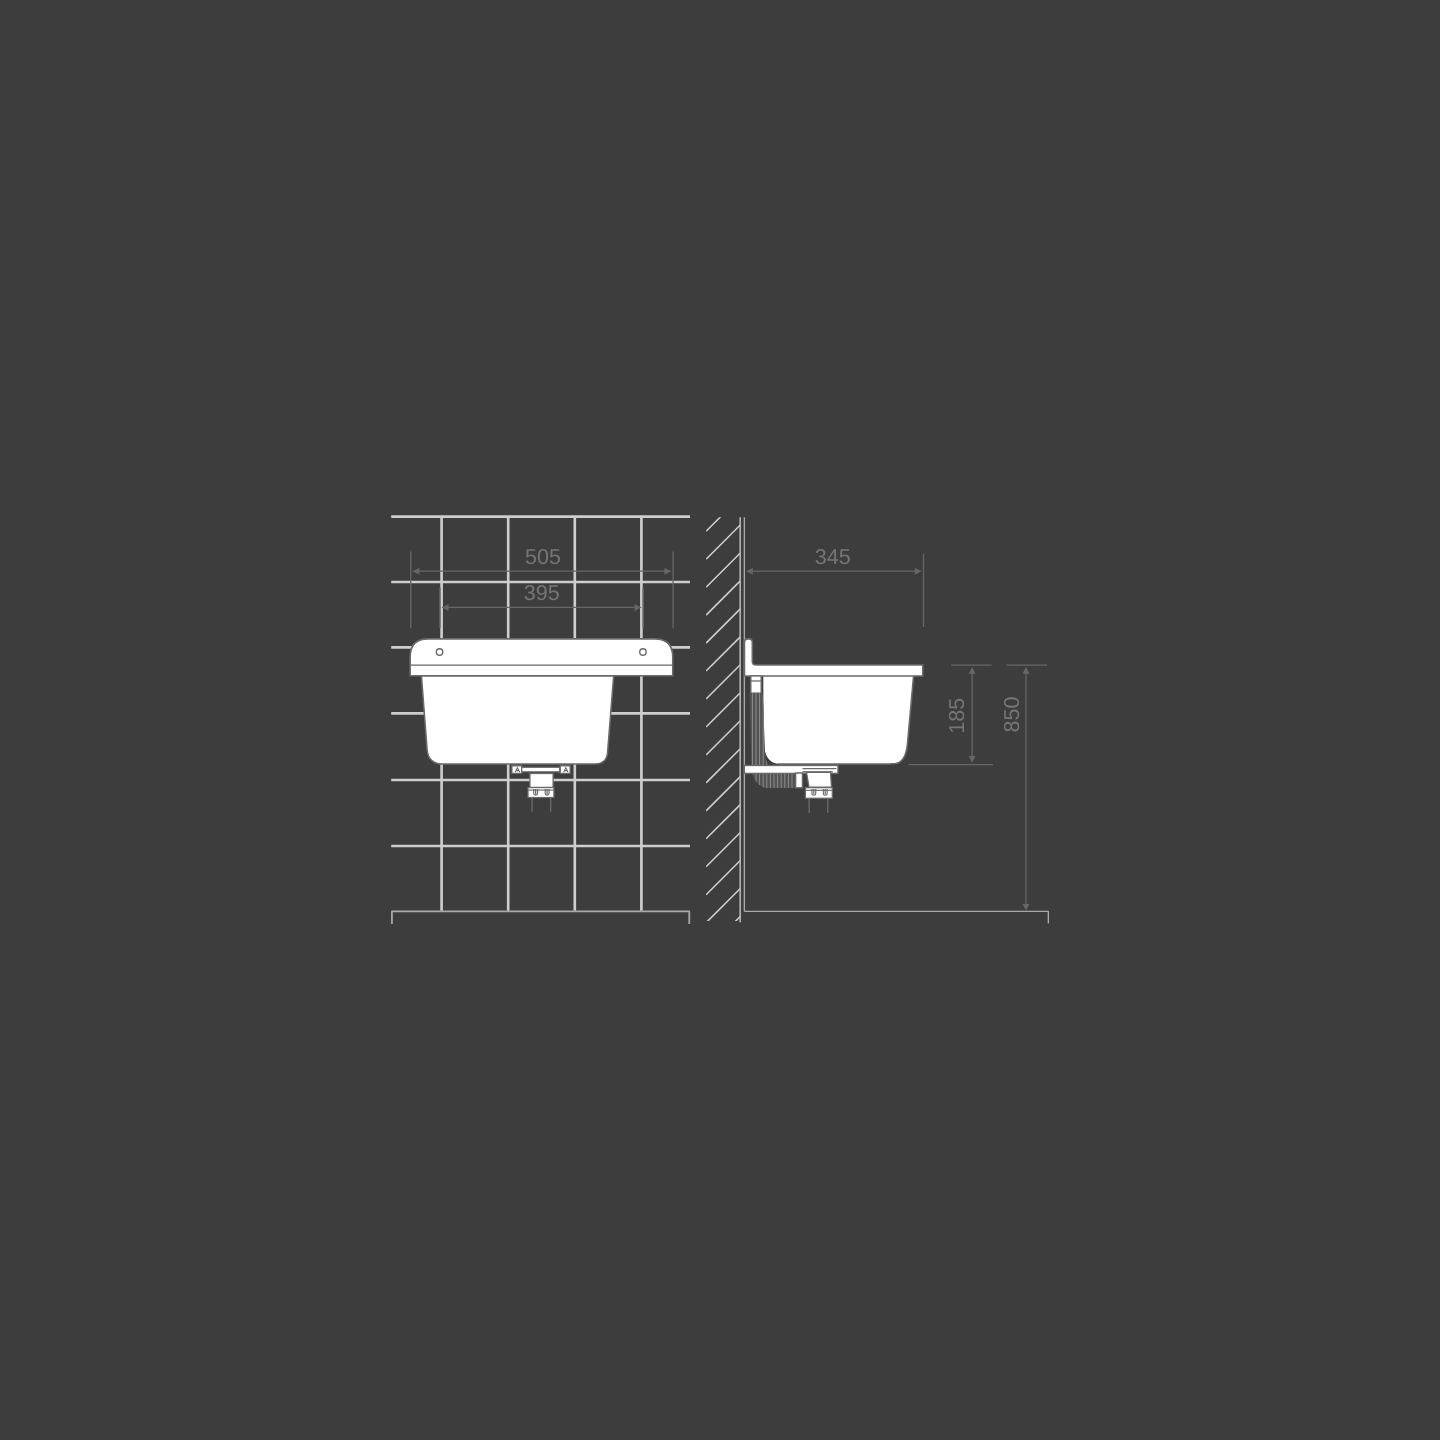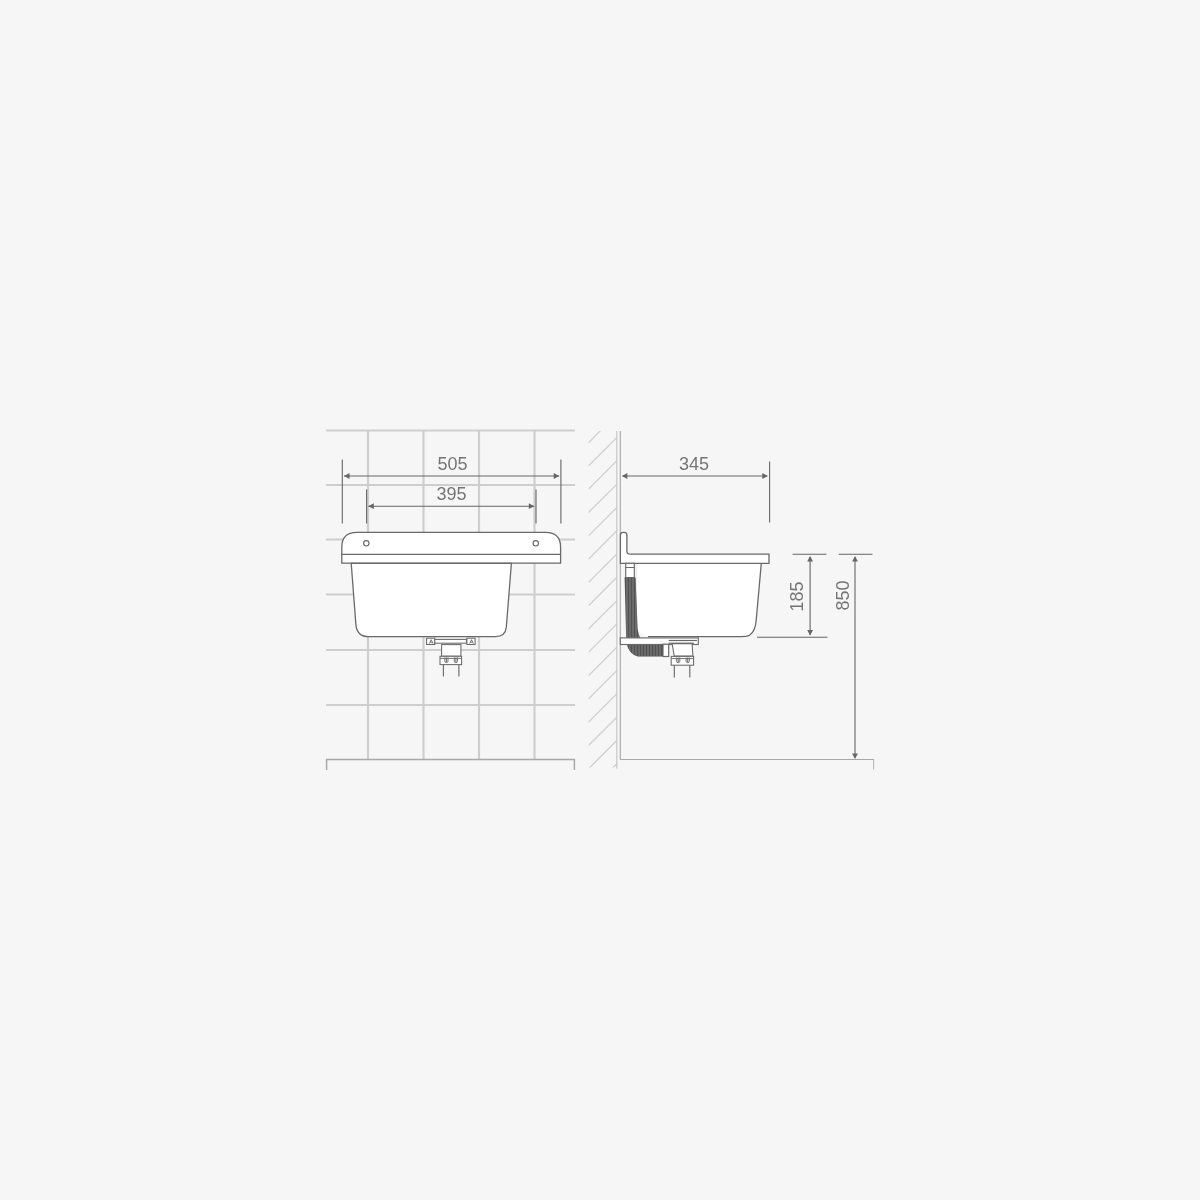--- a/index.html
+++ b/index.html
@@ -1,16 +1,16 @@
 <!DOCTYPE html>
 <html><head>
 <meta charset="utf-8">
 <style>
   html,body{margin:0;padding:0;background:#ffffff;}
-  .wrap{width:1200px;height:1200px;position:relative;overflow:hidden;background:#fef9c3;filter:grayscale(1);}
+  .wrap{width:1200px;height:1200px;position:relative;overflow:hidden;background:#b91c1c;filter:grayscale(1);}
   svg{display:block;}
   text{font-family:"Liberation Sans", sans-serif;fill:#757575;-webkit-font-smoothing:antialiased;}
 </style>
 </head>
 <body>
 <div class="wrap">
 <svg width="1200" height="1200" viewBox="0 0 1200 1200">
 
   <g stroke="#cecece" stroke-width="2.2" fill="none">
     <line x1="326" y1="430.5" x2="575" y2="430.5"></line>

